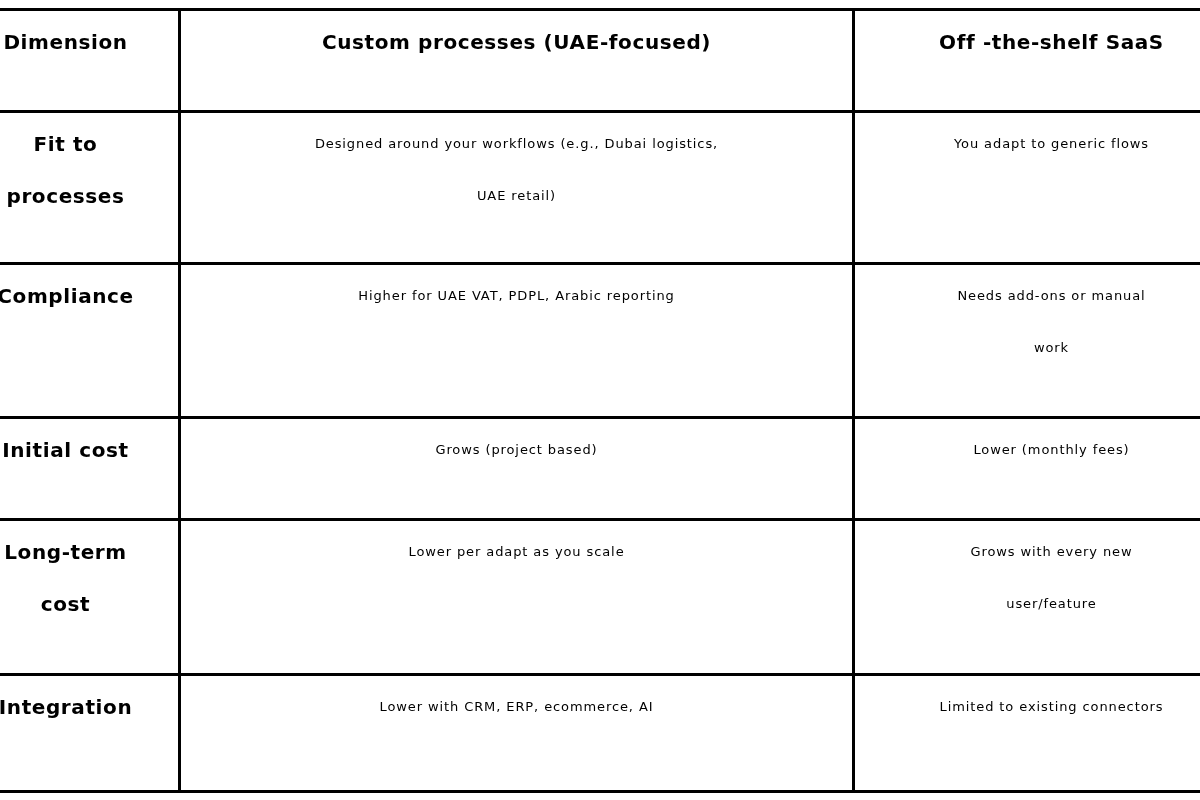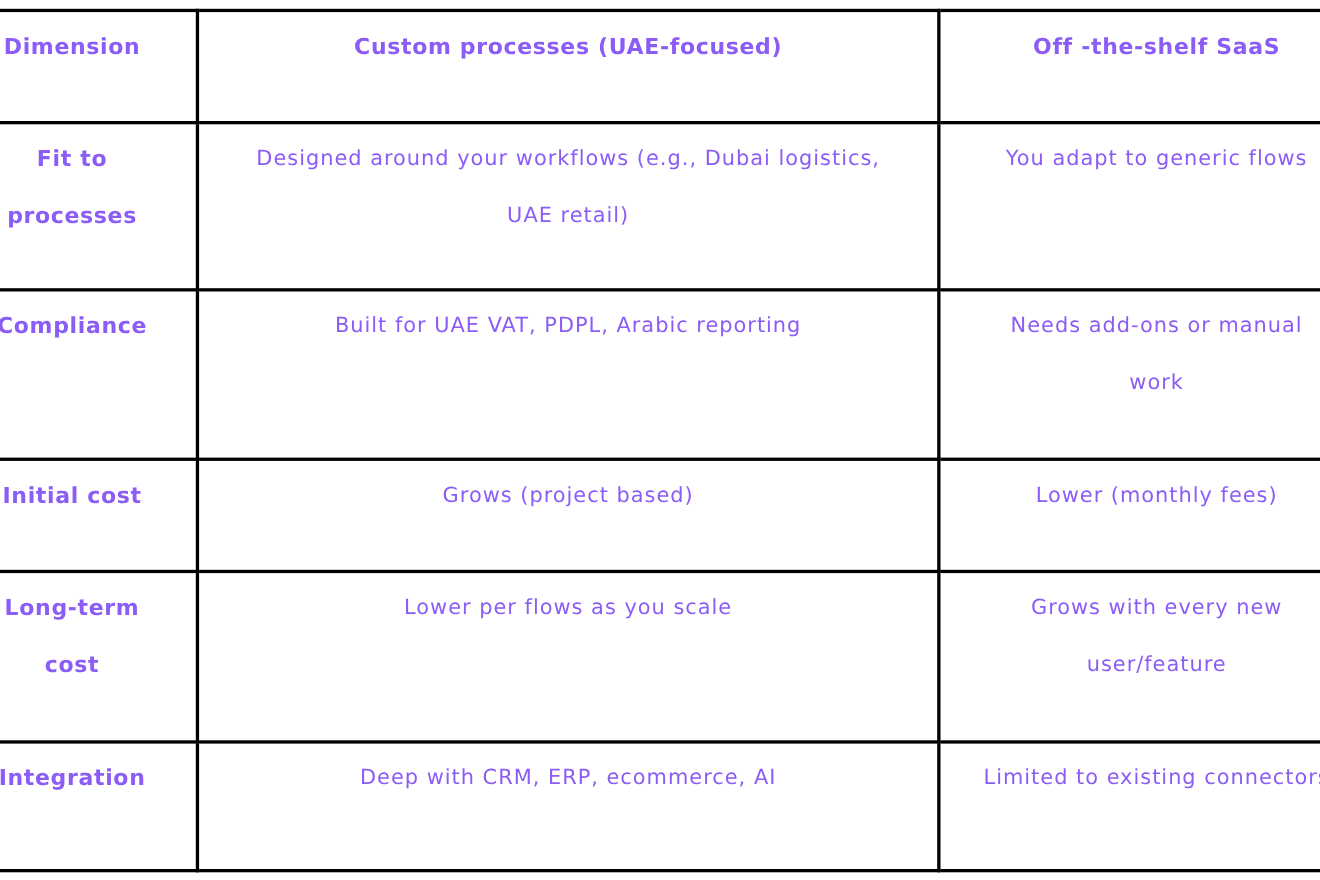--- a/index.html
+++ b/index.html
@@ -7,21 +7,21 @@
     padding: 0;
     background: #ffffff;
   }
   .screen {
     position: relative;
     width: 1200px;
     height: 800px;
     background: #ffffff;
     overflow: hidden;
     font-family: "DejaVu Sans", "Liberation Sans", sans-serif;
-    color: #8b5cf6;
+    color: #000000;
   }
   table.cmp {
     position: absolute;
     left: -50px;
     top: 8px;
     width: 1298px;
     table-layout: fixed;
     border-collapse: collapse;
   }
   col.c1 { width: 228px; }
@@ -42,21 +42,21 @@
     font-size: 20px;
     font-weight: bold;
     letter-spacing: 0.6px;
   }
   table.cmp td.dim {
     font-size: 20px;
     font-weight: bold;
     letter-spacing: 0.6px;
   }
   table.cmp td.body {
-    font-size: 19px;
+    font-size: 13px;
     font-weight: normal;
     letter-spacing: 0.9px;
   }
   tr.rh-head { height: 102px; }
   tr.rh-0    { height: 152px; }
   tr.rh-1    { height: 154px; }
   tr.rh-2    { height: 102px; }
   tr.rh-3    { height: 155px; }
   tr.rh-4    { height: 117px; }
 </style>
@@ -80,36 +80,36 @@
     <tbody>
       <tr class="rh-0">
         <td class="dim">Fit to
 processes</td>
         <td class="body">Designed around your workflows (e.g., Dubai logistics,
 UAE retail)</td>
         <td class="body">You adapt to generic flows</td>
       </tr>
       <tr class="rh-1">
         <td class="dim">Compliance</td>
-        <td class="body">Built for UAE VAT, PDPL, Arabic reporting</td>
+        <td class="body">Higher for UAE VAT, PDPL, Arabic reporting</td>
         <td class="body">Needs add-ons or manual
 work</td>
       </tr>
       <tr class="rh-2">
         <td class="dim">Initial cost</td>
         <td class="body">Grows (project based)</td>
         <td class="body">Lower (monthly fees)</td>
       </tr>
       <tr class="rh-3">
         <td class="dim">Long-term
 cost</td>
-        <td class="body">Lower per flows as you scale</td>
+        <td class="body">Lower per adapt as you scale</td>
         <td class="body">Grows with every new
 user/feature</td>
       </tr>
       <tr class="rh-4">
         <td class="dim">Integration</td>
-        <td class="body">Deep with CRM, ERP, ecommerce, AI</td>
+        <td class="body">Lower with CRM, ERP, ecommerce, AI</td>
         <td class="body">Limited to existing connectors</td>
       </tr>
     </tbody>
   </table>
 </div>
 
 </body></html>

